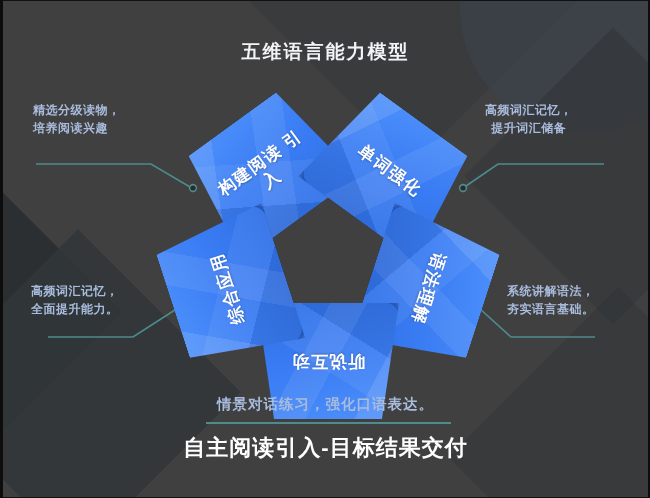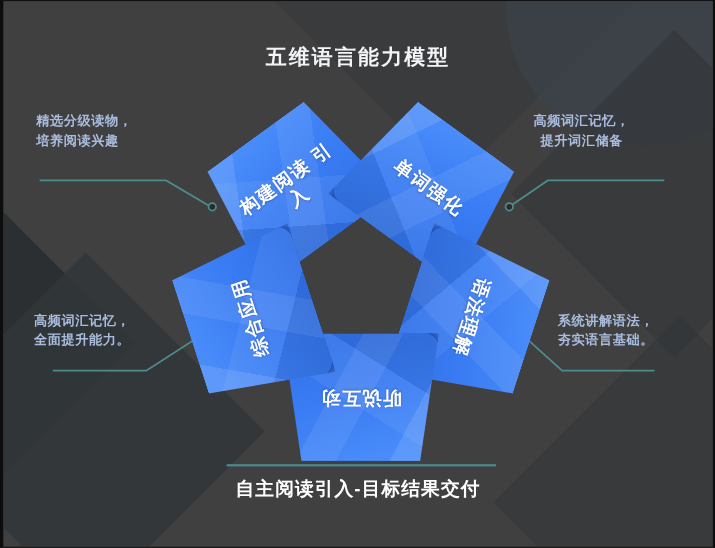--- a/index.html
+++ b/index.html
@@ -85,21 +85,21 @@
   }
   .bottom-rule{
     position:absolute;
     left:203px;width:245px;top:421px;height:2px;
     background:#4d8b8d;
   }
   .bottom-title{
     position:absolute;left:0;right:0;top:432px;
     text-align:center;
     color:#ffffff;
-    font-size:17px;
+    font-size:22px;
     font-weight:bold;
     letter-spacing:1px;
   }
 
   
   #petals{position:absolute;inset:0;}
   .petal-wrap{
     position:absolute;
     left:50%;top:50%;
     width:0;height:0;
@@ -224,16 +224,17 @@
       <div class="callout left" style="left: 30px; top: 100px;">精选分级读物，
 培养阅读兴趣</div>
       <div class="callout right" style="left: 482px; top: 100px;">高频词汇记忆，
 提升词汇储备</div>
       <div class="callout left" style="left: 28px; top: 281px;">高频词汇记忆，
 全面提升能力。</div>
       <div class="callout right" style="left: 504px; top: 281px;">系统讲解语法，
 夯实语言基础。</div>
     </div>
 
+  <div class="bottom-caption">情景对话练习，强化口语表达。</div>
   <div class="bottom-rule"></div>
   <div class="bottom-title">自主阅读引入-目标结果交付</div>
 
 </div>
 
 </body></html>

